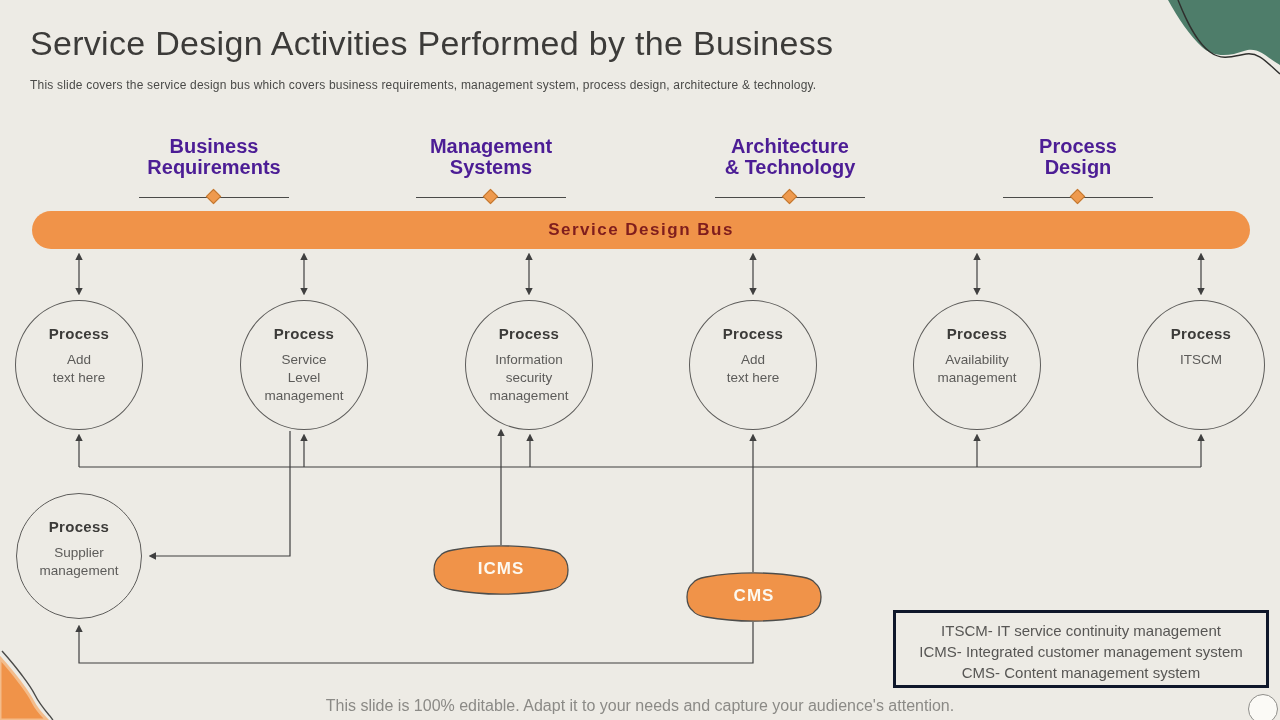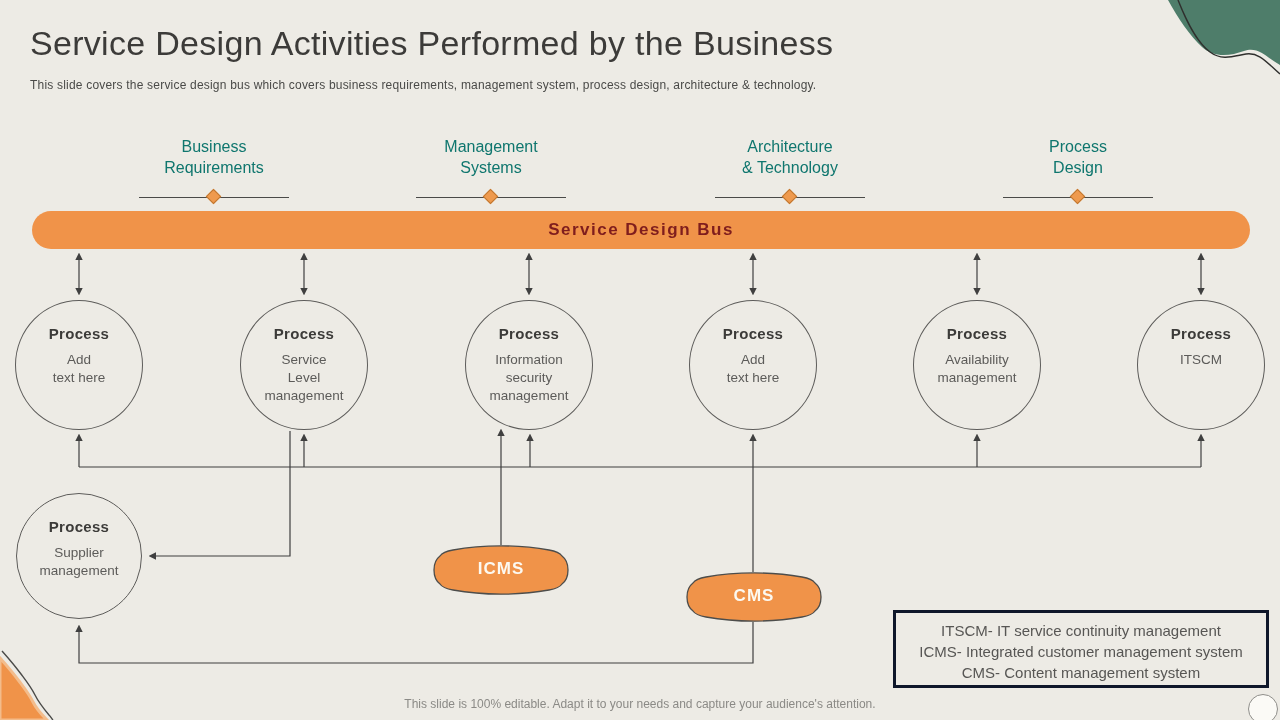--- a/index.html
+++ b/index.html
@@ -11,21 +11,21 @@
   .title{
     position:absolute;left:30px;top:24px;width:1100px;
     font-size:34px;font-weight:500;color:#3c3b39;letter-spacing:.3px;white-space:nowrap;
   }
   .subtitle{
     position:absolute;left:30px;top:78px;width:1100px;
     font-size:12px;color:#4a4a48;letter-spacing:.2px;
   }
   .col-header{position:absolute;top:136px;width:220px;text-align:center;}
   .col-label{
-    font-size:16px;font-weight:normal;color:#0f766e;line-height:21px;white-space:pre-line;
+    font-size:20px;font-weight:bold;color:#4c1d95;line-height:21px;white-space:pre-line;
   }
   .col-line{
     position:absolute;top:61px;left:35px;width:150px;height:0;
     border-top:1px solid #4a4a48;
   }
   .diamond{
     position:absolute;left:69px;top:-7px;width:11px;height:11px;
     background:#ef9a4e;border:1px solid #c0762f;transform:rotate(45deg);
   }
   .bus{
@@ -52,21 +52,21 @@
   }
   .legend{
     position:absolute;left:893px;top:610px;width:376px;height:78px;
     border:3px solid #0f172a;text-align:center;padding-top:7px;
   }
   .legend-line{font-size:15px;color:#57565
 
 4;color:#575654;line-height:21px;}
   .footer{
     position:absolute;left:0;top:697px;width:1280px;text-align:center;
-    font-size:12px;color:#8b8a86;
+    font-size:16px;color:#8b8a86;
   }
   .corner-circle{
     position:absolute;left:1248px;top:694px;width:30px;height:30px;border-radius:50%;
     background:#fbfaf6;border:1px solid #8f8e8a;
   }
   .corner-svg{position:absolute;}
 </style>
 </head>
 <body>
 

